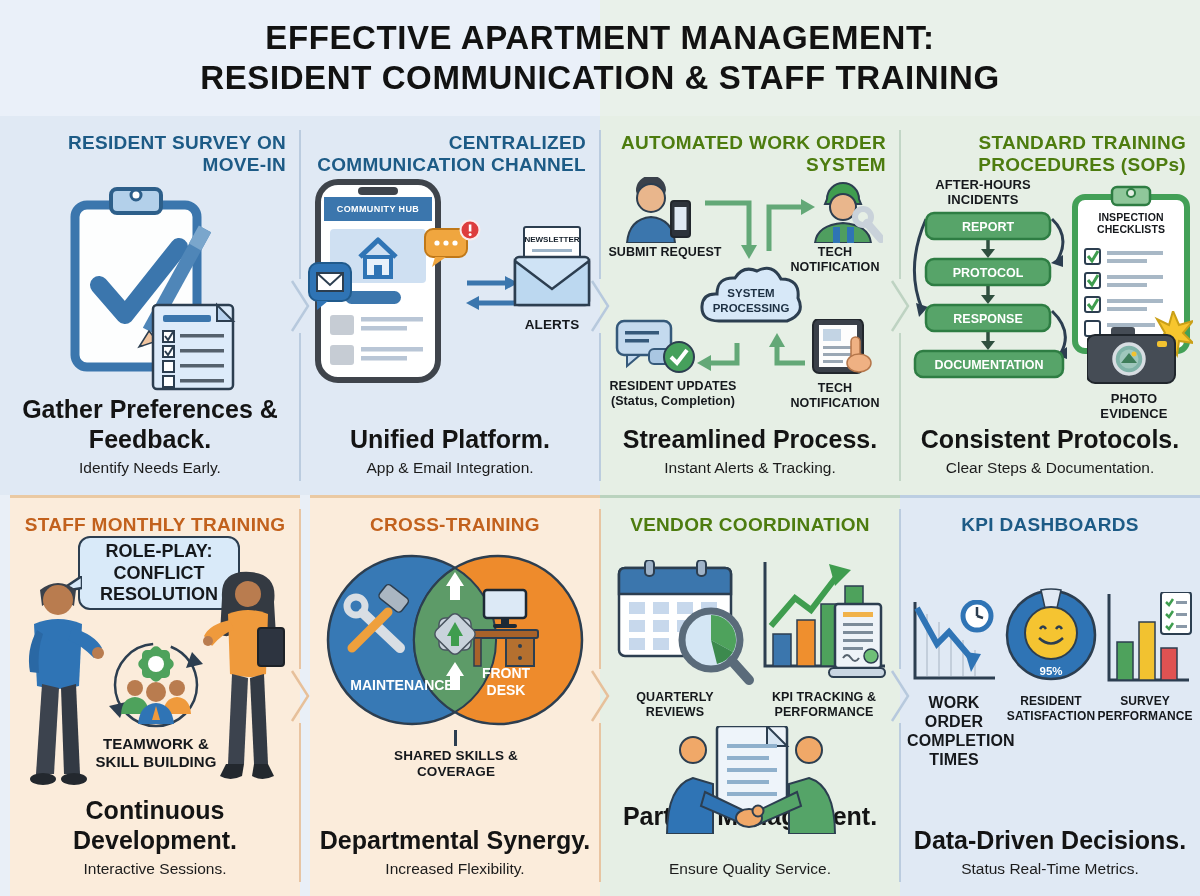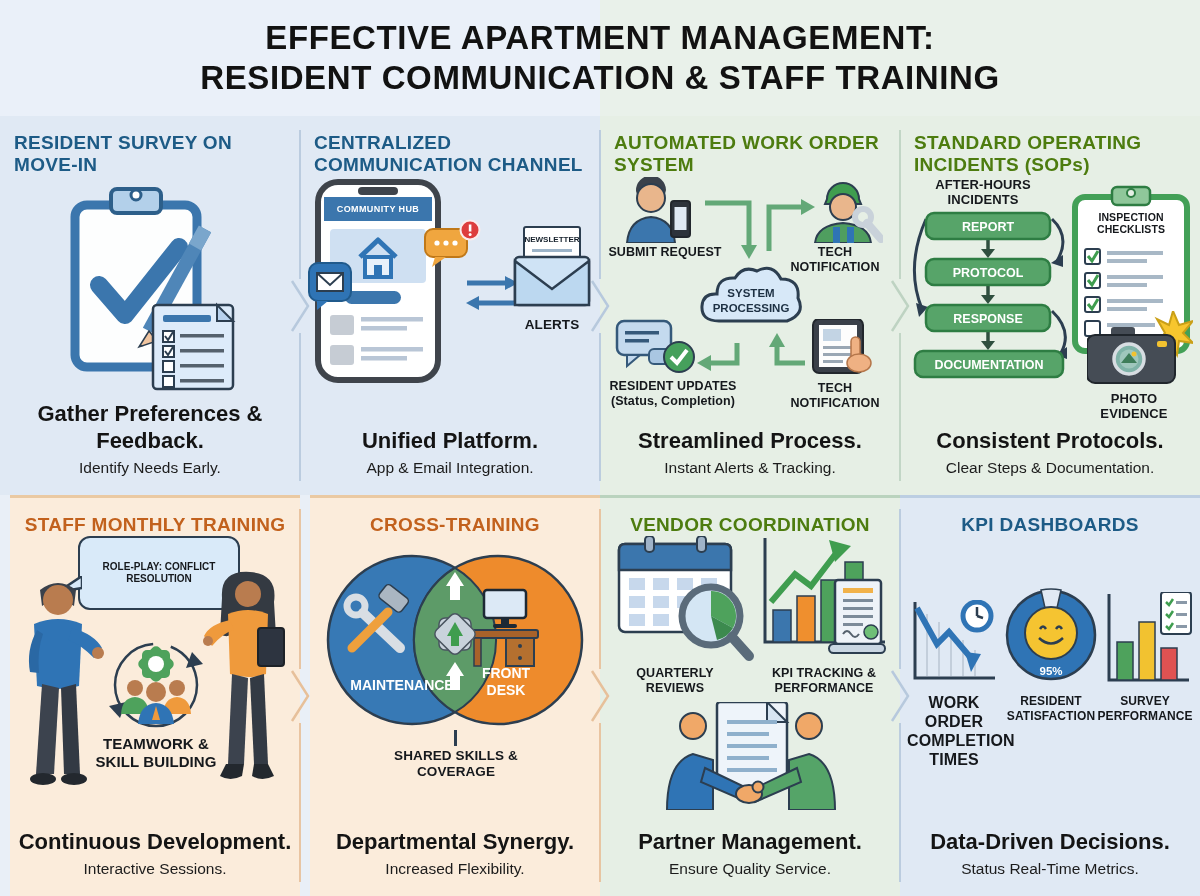--- a/index.html
+++ b/index.html
@@ -16,49 +16,49 @@
   
   .row{display:grid;grid-template-columns:repeat(4,300px);position:relative;}
   .row1{height:379px;}
   .row2{height:401px;}
   .panel{display:flex;flex-direction:column;align-items:center;box-sizing:border-box;
     padding:16px 7px 10px;position:relative;}
   .bg-blue{background:#e0e9f4;}
   .bg-green{background:#e6efe5;}
   .bg-peach{background:#fbecdb;margin-left:10px;}
   .bt-orange{border-top:3px solid #eac9a2;}
-  .bt-green{border-top:3px solid #bad3be;}
+  .bt-green{border-top:3px solid #bad3be;gap:24px;}
   .bt-blue{border-top:3px solid #bccee2;}
 
-  .panel-header{font-weight:800;font-size:19px;text-align:left;line-height:1.18;
+  .panel-header{font-weight:800;font-size:19px;text-align:right;line-height:1.18;
     letter-spacing:.3px;max-width:272px;}
   .hdr-blue{color:#1d5b86;}
   .hdr-green{color:#4d7c0f;}
   .hdr-orange{color:#c2611d;}
 
   .art{flex:1;width:286px;position:relative;}
   .abs{position:absolute;}
-  .caption{font-size:22px;font-weight:800;color:#141414;text-align:center;line-height:1.2;
+  .caption{font-size:25px;font-weight:800;color:#141414;text-align:center;line-height:1.2;
     margin:2px 0 5px;max-width:280px;}
   .subcaption{font-size:15.5px;color:#1c1c1c;text-align:center;margin-bottom:8px;}
   .label{position:absolute;font-weight:700;font-size:12.5px;color:#15181c;text-align:center;
     line-height:1.18;letter-spacing:.1px;}
 
   
   .vdiv{position:absolute;top:14px;bottom:14px;width:26px;display:flex;flex-direction:column;
     align-items:center;pointer-events:none;}
   .vdiv .seg{width:2px;flex:1;background:currentColor;opacity:.9;}
   .c-blue{color:#b7c9dd;}
   .c-green{color:#bed3c2;}
   .c-orange{color:#e7c09a;}
 
   
   .bubble{position:absolute;background:#d9eaf9;border:2.5px solid #2c3e50;border-radius:12px;
     display:flex;align-items:center;justify-content:center;text-align:center;
-    font-weight:800;font-size:10px;line-height:1.2;color:#15181c;padding:4px 10px;box-sizing:border-box;}
+    font-weight:800;font-size:18px;line-height:1.2;color:#15181c;padding:4px 10px;box-sizing:border-box;}
   .phone-title{position:absolute;color:#fff;font-weight:700;font-size:9px;letter-spacing:.4px;
     text-align:center;}
 </style>
 </head>
 <body>
 
 <div class="page">
 
   <div class="title-band">
     <h1>
@@ -226,21 +226,21 @@
             <polygon points="104,178 104,194 90,186"></polygon>
             <polygon points="162,170 178,170 170,156"></polygon>
           </g>
         </svg>
       </div>
       <div class="caption">Streamlined Process.</div>
       <div class="subcaption">Instant Alerts &amp; Tracking.</div>
     </div>
 
     <div class="panel bg-green">
-      <div class="panel-header hdr-green">STANDARD OPERATING INCIDENTS (SOPs)</div>
+      <div class="panel-header hdr-green">STANDARD TRAINING PROCEDURES (SOPs)</div>
       <div class="art">
         <div class="label" style="left:0;top:0;width:152px;font-size:13px">AFTER-HOURS INCIDENTS</div>
         <svg class="abs" style="left:2px;top:32px" width="160" height="178" viewBox="0 0 160 178">
           <g stroke="#2c3e50" stroke-width="3" fill="none">
             <path d="M143,10 Q162,28 148,52"></path>
             <path d="M17,10 Q-4,58 13,100"></path>
             <path d="M143,102 Q164,122 152,144"></path>
           </g>
           <g fill="#2c3e50">
             <polygon points="154,46 154,58 142,54"></polygon>

